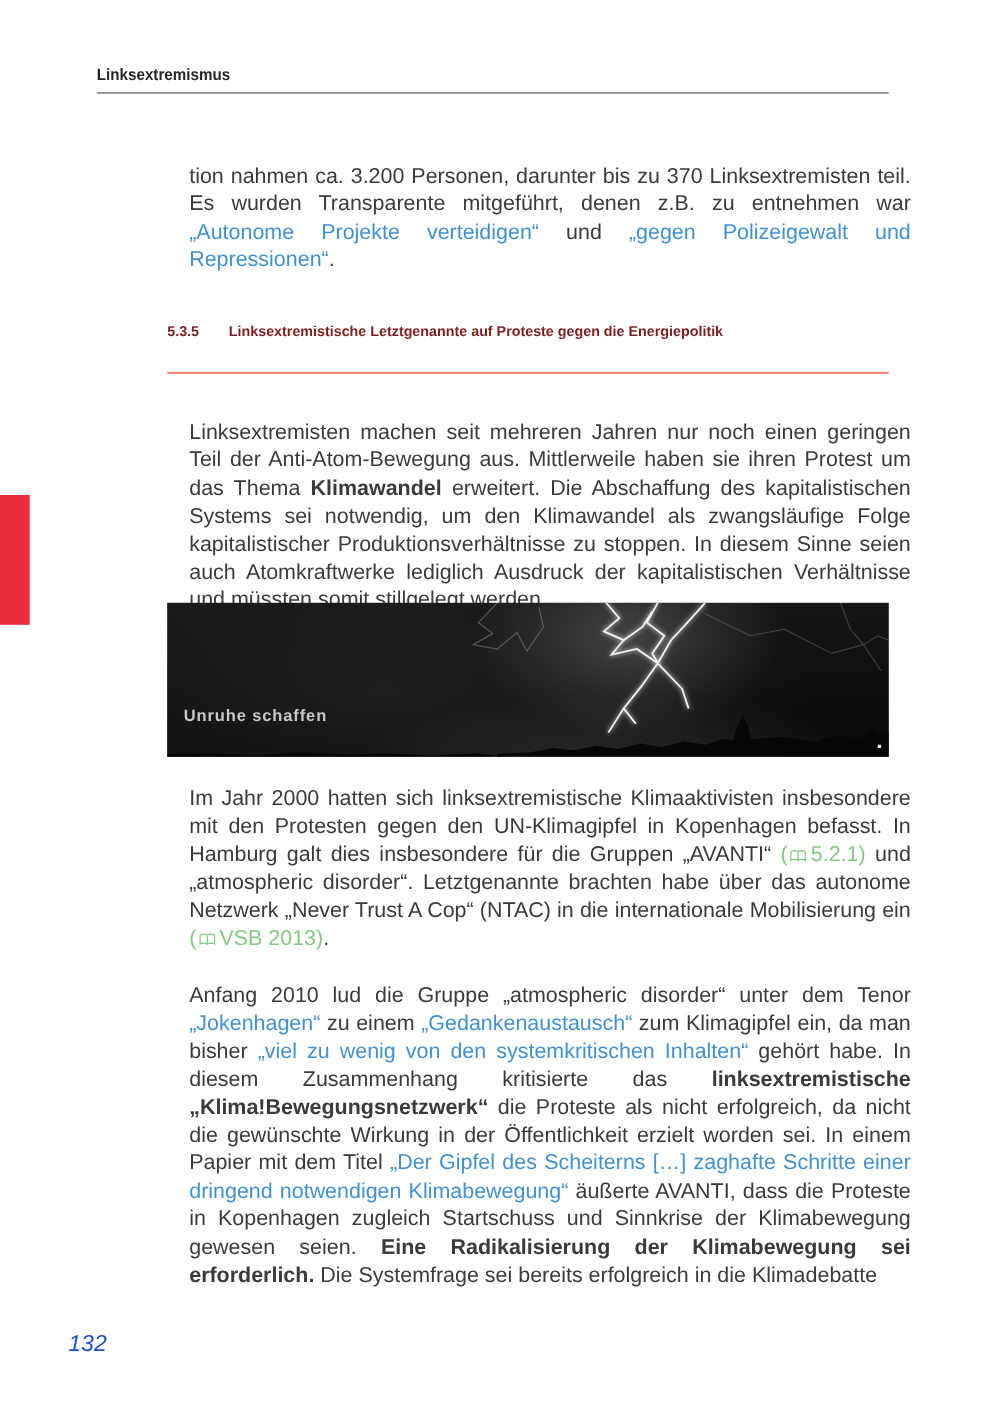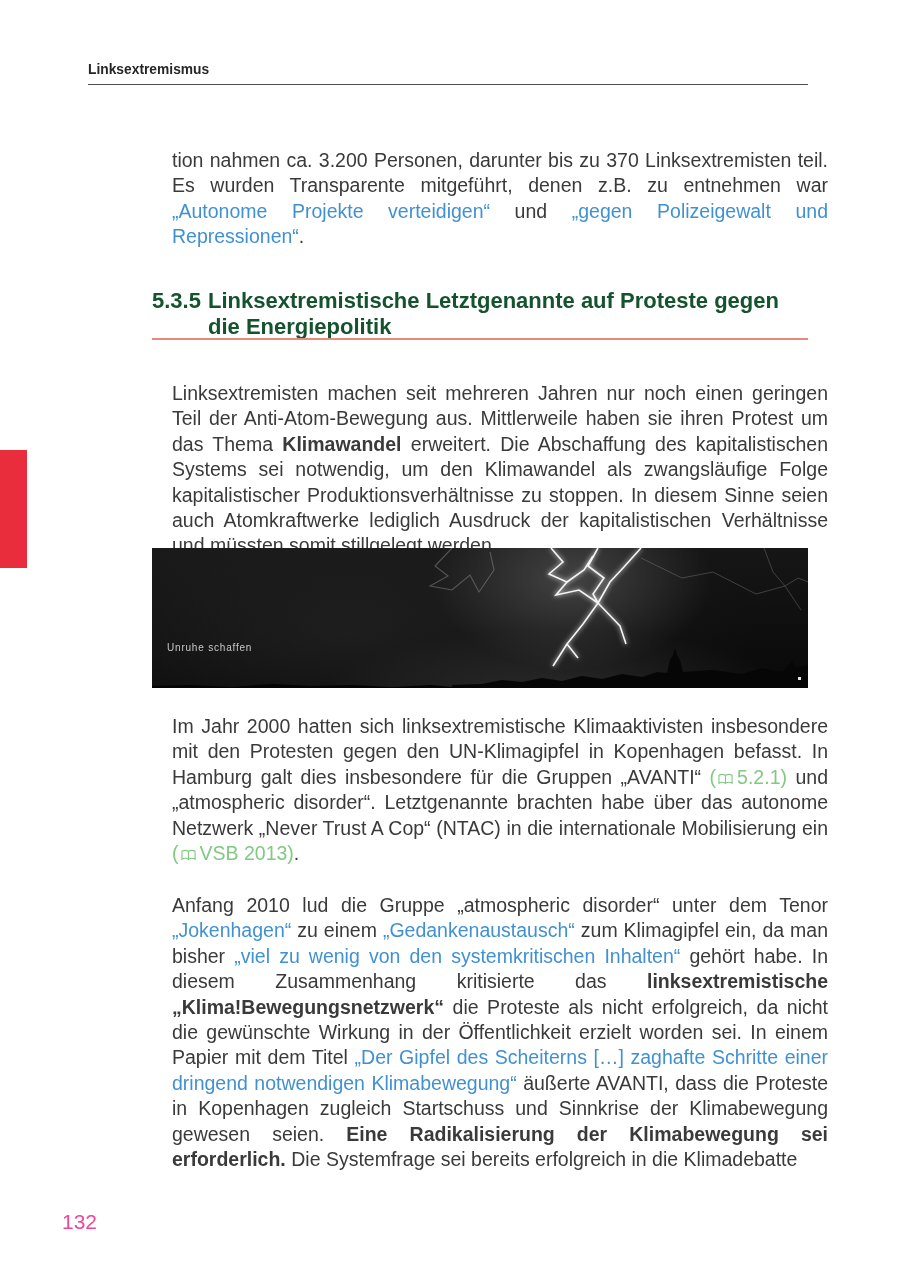--- a/index.html
+++ b/index.html
@@ -54,24 +54,24 @@
   .p4 { top: 877px; }
   .blue { color: #4191d1; }
   .green { color: #83c983; white-space: nowrap; }
   .bold { font-weight: bold; }
   .book-icon { vertical-align: -1px; margin: 0 4px 0 2px; }
   
   .sec-heading {
     position: absolute;
     left: 152px; top: 288px;
     width: 656px;
-    font-size: 22px;
+    font-size: 13px;
     font-weight: bold;
     line-height: 26px;
-    color: #14532d;
+    color: #7f1d1d;
   }
   .sec-num { position: absolute; left: 0; top: 0; }
   .sec-text { display: block; padding-left: 56px; }
   .sec-rule {
     position: absolute;
     left: 152px; top: 338px;
     width: 656px; height: 0;
     border: none;
     border-top: 2px solid #e98b7c;
     margin: 0;
@@ -94,32 +94,33 @@
     left: 13px; top: 55px;
     font-size: 29px;
     font-weight: bold;
     color: #f2f2f2;
     letter-spacing: .5px;
     white-space: nowrap;
   }
   .banner-subtitle {
     position: absolute;
     left: 15px; top: 94px;
-    font-size: 10px;
-    font-weight: normal;
+    font-size: 15px;
+    font-weight: bold;
     color: #c8c8c8;
     letter-spacing: .8px;
     white-space: nowrap;
   }
   
   .page-number {
     position: absolute;
     left: 62px; top: 1210px;
     font-size: 21px;
-    color: #ec4899;
+    color: #1d4ed8;
+    font-style: italic;
   }
 </style>
 </head>
 <body>
 
 <div class="page">
 
   <div class="running-head"><span>Linksextremismus</span></div>
   <hr class="head-rule">
 

